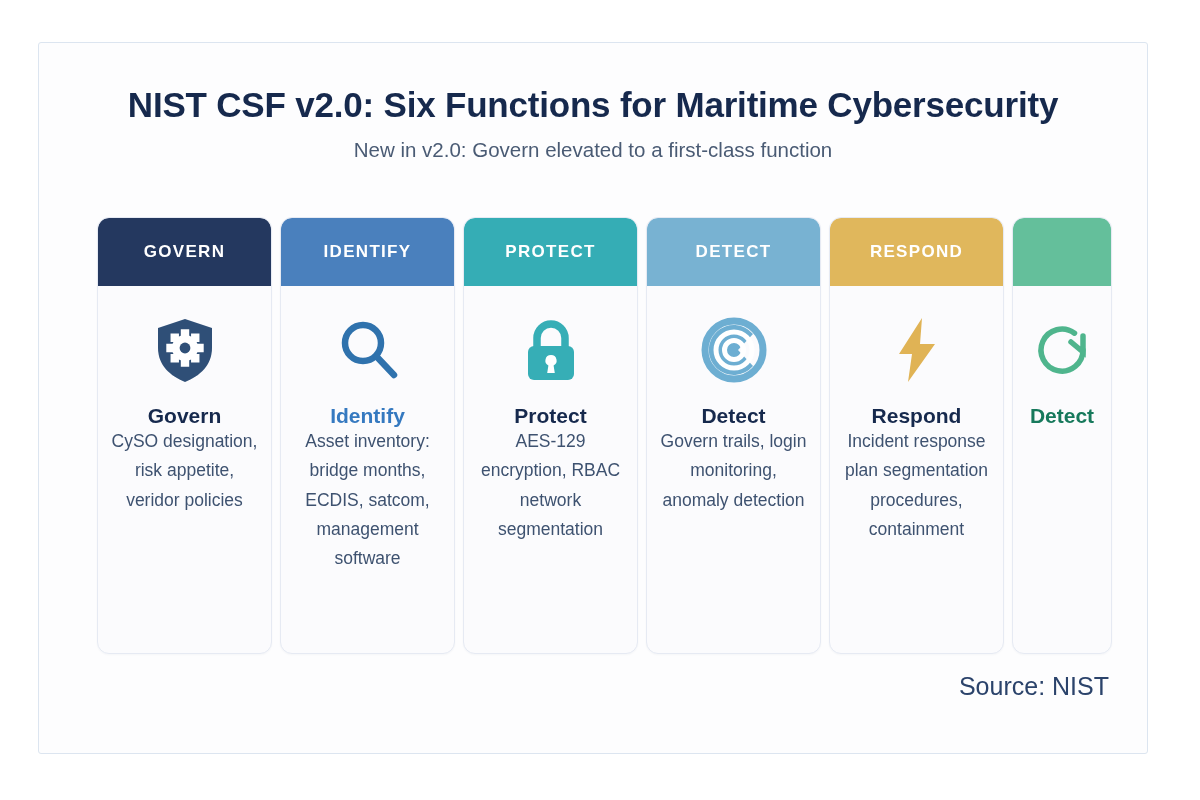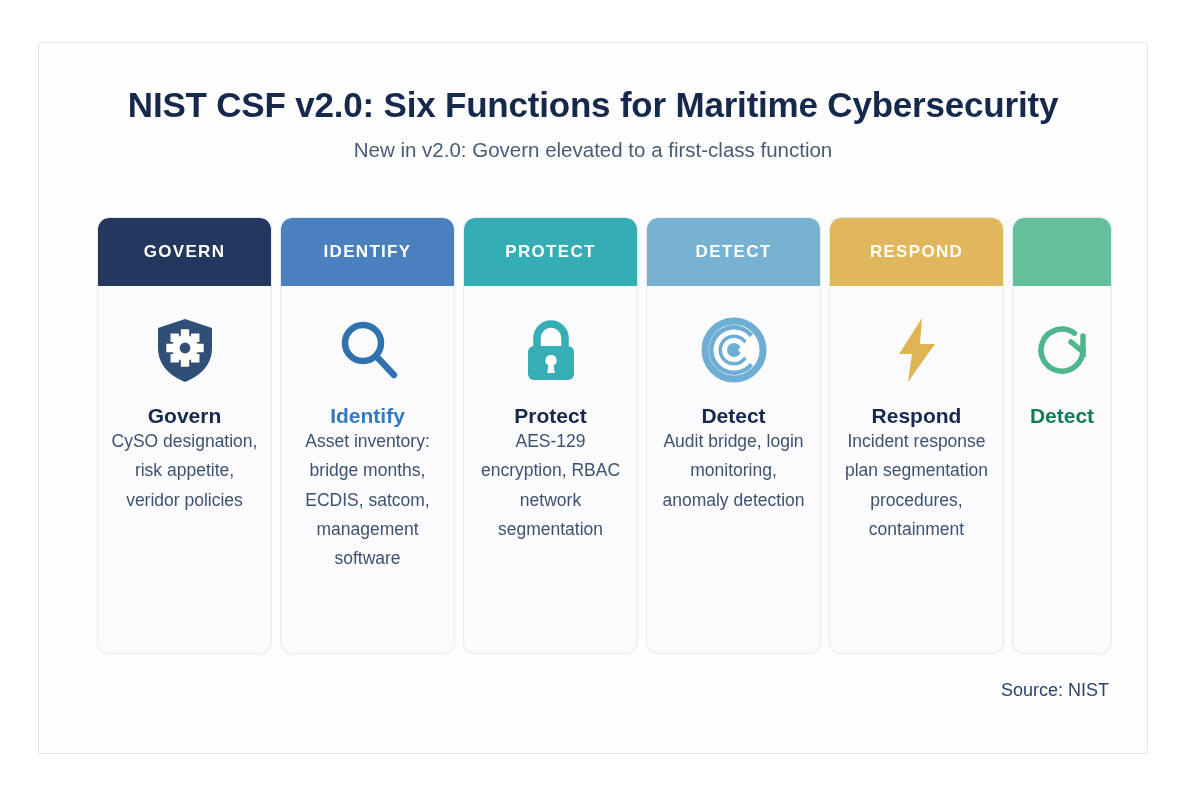--- a/index.html
+++ b/index.html
@@ -135,21 +135,21 @@
     text-align: center;
     word-wrap: break-word;
   }
 
   .card.clipped .card-desc { padding: 0 4px; }
 
   .source {
     position: absolute;
     right: 38px;
     bottom: 52px;
-    font-size: 18px;
+    font-size: 25px;
     color: #2b4straight;
     color: #2b436b;
     white-space: nowrap;
   }
 </style>
 </head>
 <body>
 
 <div id="stage">
   <div class="panel">
@@ -211,21 +211,21 @@
           </div>
           <div class="card-icon">
             <svg width="72" height="72" viewBox="0 0 72 72">
               <circle cx="36" cy="36" r="29" fill="none" stroke="#6daed2" stroke-width="7"></circle>
               <path d="M55 20 A25 25 0 1 0 55 52 L40 36 Z" fill="#6daed2"></path>
               <circle cx="36" cy="36" r="18" fill="none" stroke="#ffffff" stroke-width="5"></circle>
               <circle cx="36" cy="36" r="9.5" fill="none" stroke="#ffffff" stroke-width="5"></circle>
             </svg>
           </div>
           <div class="card-title" style="color: rgb(22, 41, 77);">Detect</div>
-          <div class="card-desc">Audit bridge, login monitoring, anomaly detection</div>
+          <div class="card-desc">Govern trails, login monitoring, anomaly detection</div>
         </div>
         <div class="card">
           <div class="card-header" style="background: rgb(224, 183, 92);">
             <div class="card-header-label">RESPOND</div>
           </div>
           <div class="card-icon">
             <svg width="72" height="72" viewBox="0 0 72 72">
               <path d="M41 4 L18 40 h13 L27 68 L54 30 H39 Z" fill="#e0b355"></path>
             </svg>
           </div>

